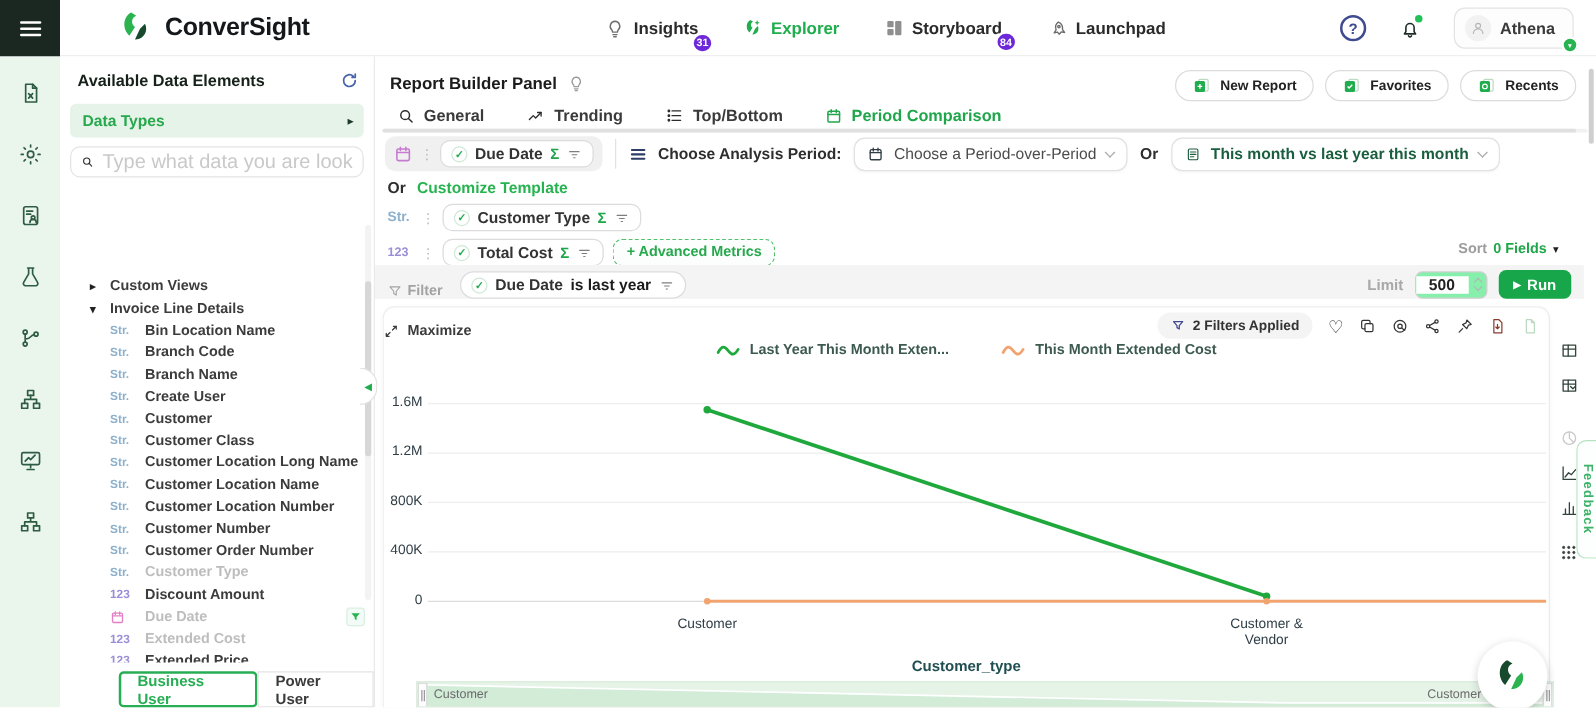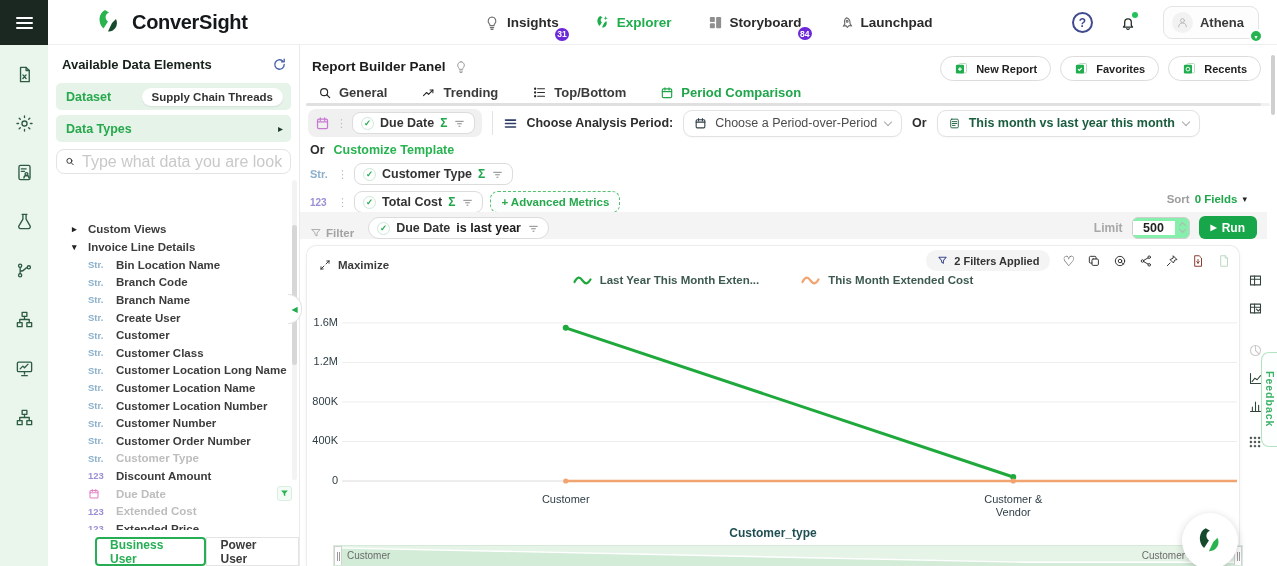--- a/index.html
+++ b/index.html
@@ -138,21 +138,21 @@
   .spin-up { transform:rotate(-135deg); }
   .spin-dn { transform:rotate(45deg); margin-top:-2px; }
   .run-btn { display:flex; align-items:center; gap:5px; background:#17a649; color:#fff; border:none;
     border-radius:6px; height:23px; padding:0 12px; font-size:12px; font-weight:700; cursor:pointer;
     font-family:"Liberation Sans", sans-serif; }
   .run-play { font-size:8px; }
 
   
   .card { position:absolute; left:6px; top:200px; width:934px; height:321px; background:#fff;
     border:1px solid #ececec; border-bottom:none; border-radius:10px 10px 0 0; box-shadow:0 1px 4px rgba(0,0,0,.04); }
-  .maximize { position:absolute; left:12px; top:13px; display:flex; align-items:center; gap:7px;
+  .maximize { position:absolute; left:0; top:13px; display:flex; align-items:center; gap:7px;
     font-size:11.5px; font-weight:600; color:#3c3c3c; cursor:pointer; }
   .card-tools { position:absolute; right:8px; top:4px; display:flex; align-items:center; gap:12px; }
   .filters-pill { display:flex; align-items:center; gap:6px; background:#f4f4f4; border-radius:11px; height:21px;
     padding:0 11px; font-size:11px; font-weight:700; color:#333; cursor:pointer; }
   .tool-ic { cursor:pointer; display:flex; }
   .heart { font-size:14px; color:#222; line-height:1; }
   .legend { position:absolute; left:0; top:28px; width:100%; display:flex; justify-content:center; gap:42px; }
   .legend-item { display:flex; align-items:center; gap:8px; cursor:pointer; }
   .legend-label { font-size:11.5px; font-weight:600; color:#3d5a50; }
   .plot-area { position:absolute; left:35px; top:55px; width:895px; height:186px; }
@@ -321,24 +321,20 @@
 </div>
 
 <div class="sidebar">
   <div class="sb-title-row">
     <span class="sb-title">Available Data Elements</span>
     <svg width="15" height="15" viewBox="0 0 24 24" class="ico" style="stroke:#4663ac;stroke-width:2.2">
       <path d="M19.5 12a7.5 7.5 0 1 1-2.6-5.7M19.5 3.5v4.2h-4.2"></path>
       </svg>
   </div>
   <div class="sb-green-row">
-    <span class="sb-green-label">Dataset</span>
-    <span class="sb-dataset-pill">Supply Chain Threads</span>
-  </div>
-  <div class="sb-green-row">
     <span class="sb-green-label">Data Types</span>
     <span class="sb-arrow">▸</span>
   </div>
   <div class="sb-search">
     <svg width="13" height="13" viewBox="0 0 24 24" class="ico" style="stroke:#2b2b2b;stroke-width:2.2">
       <circle cx="10.5" cy="10.5" r="6"></circle>
         <path d="M15 15l5 5"></path>
       </svg>
     <input type="text" placeholder="Type what data you are lookin..." style="">
   </div>

